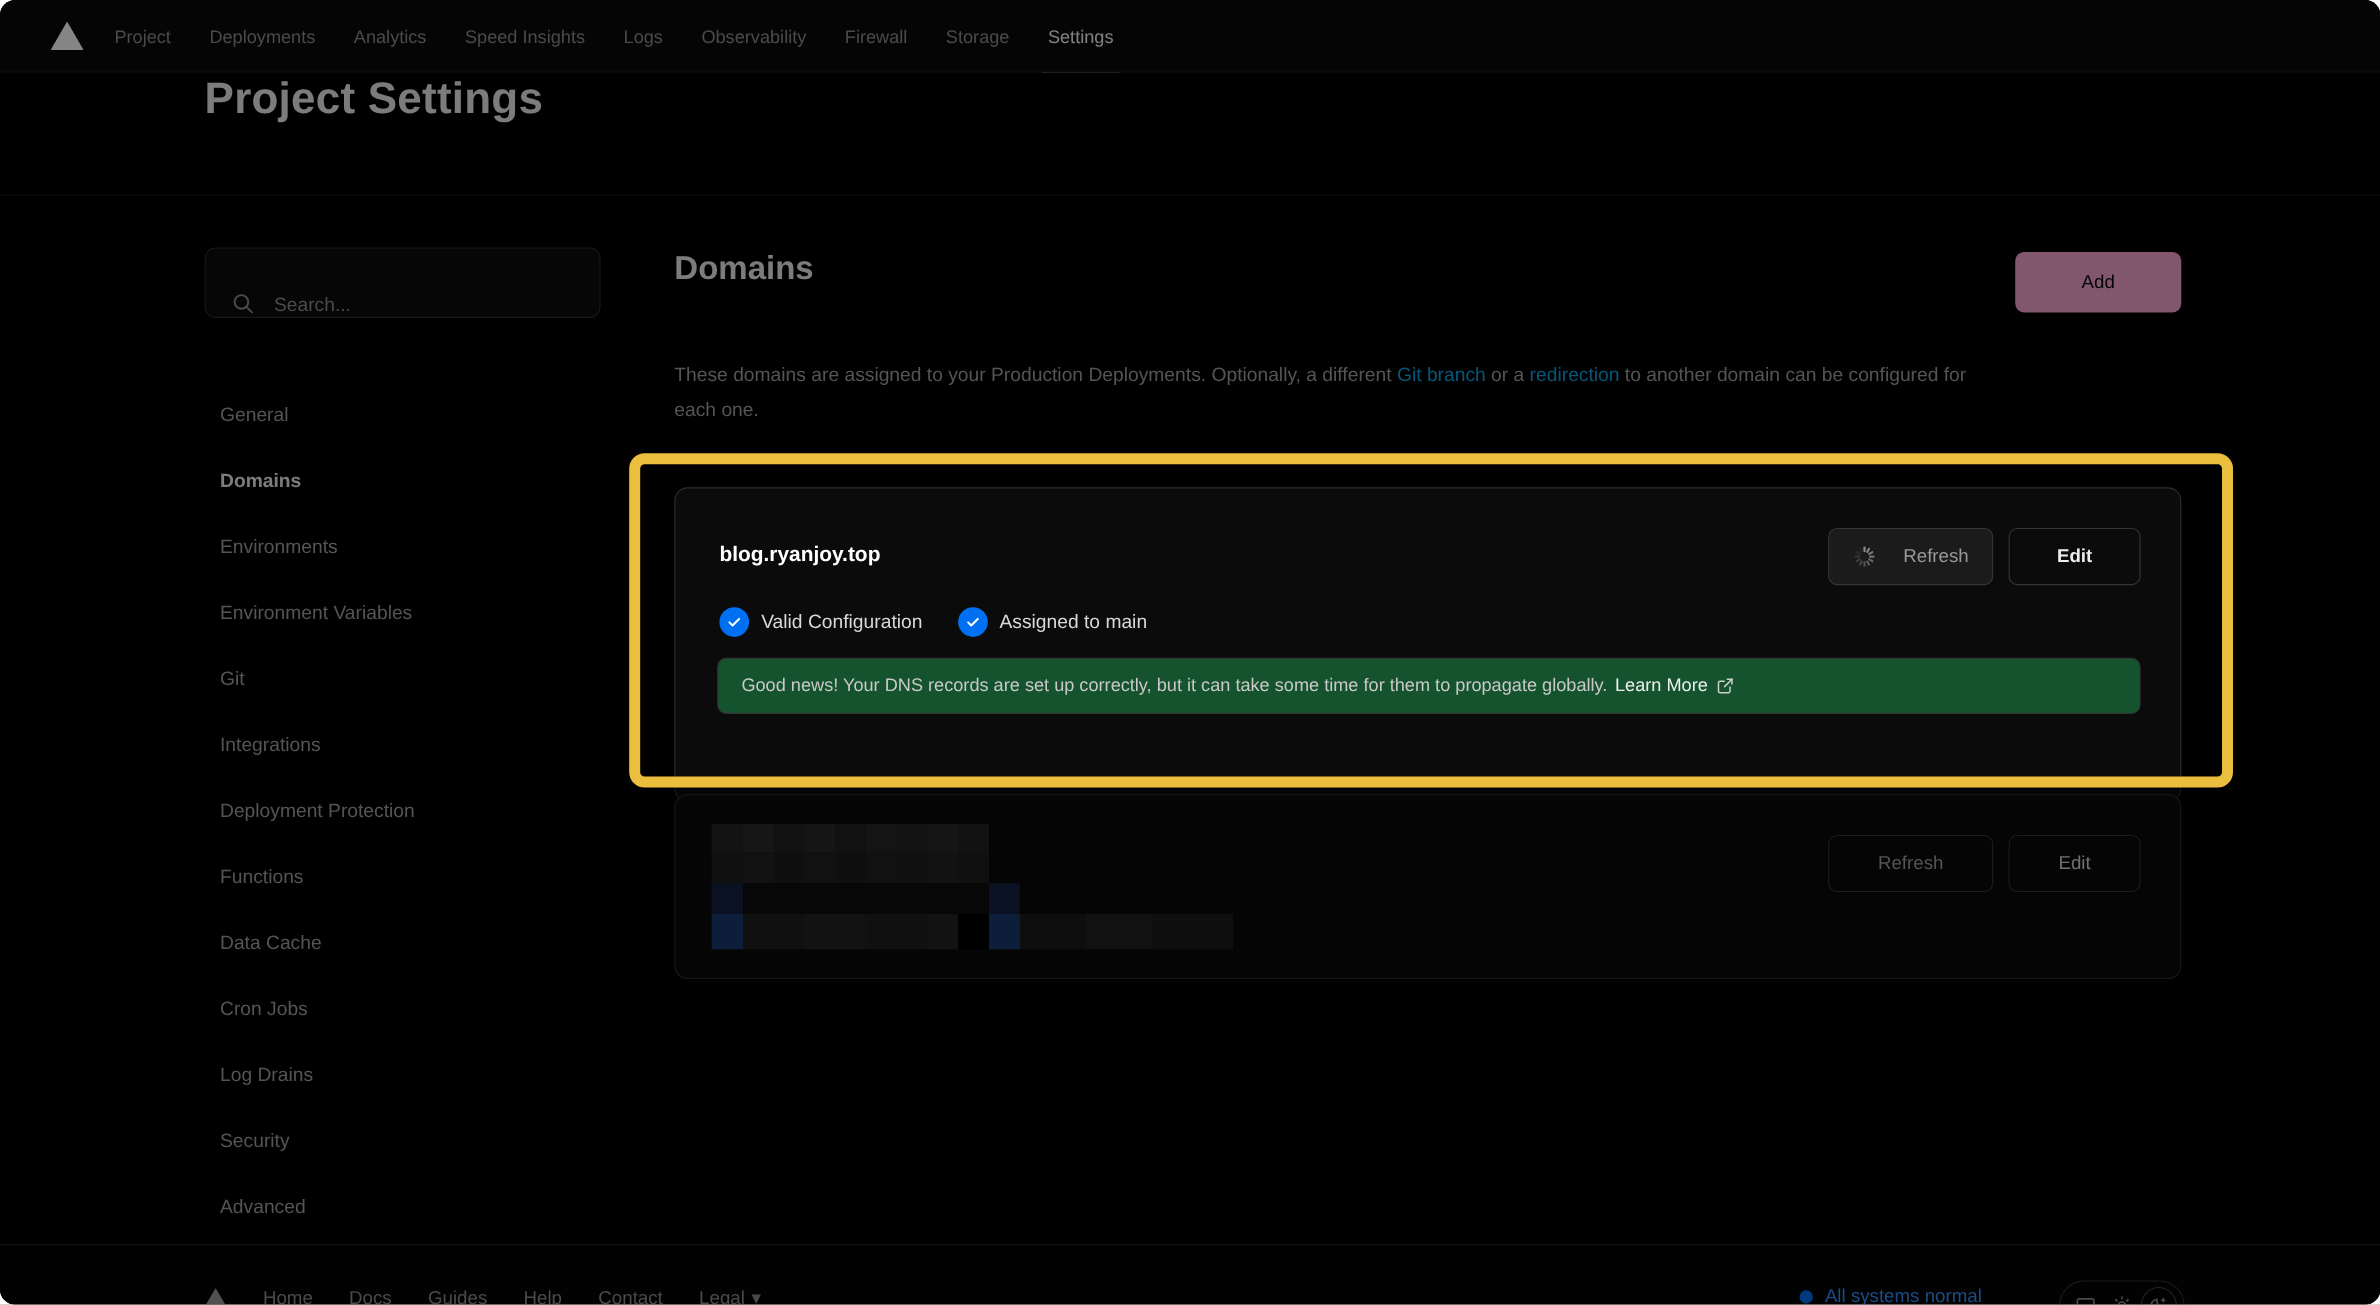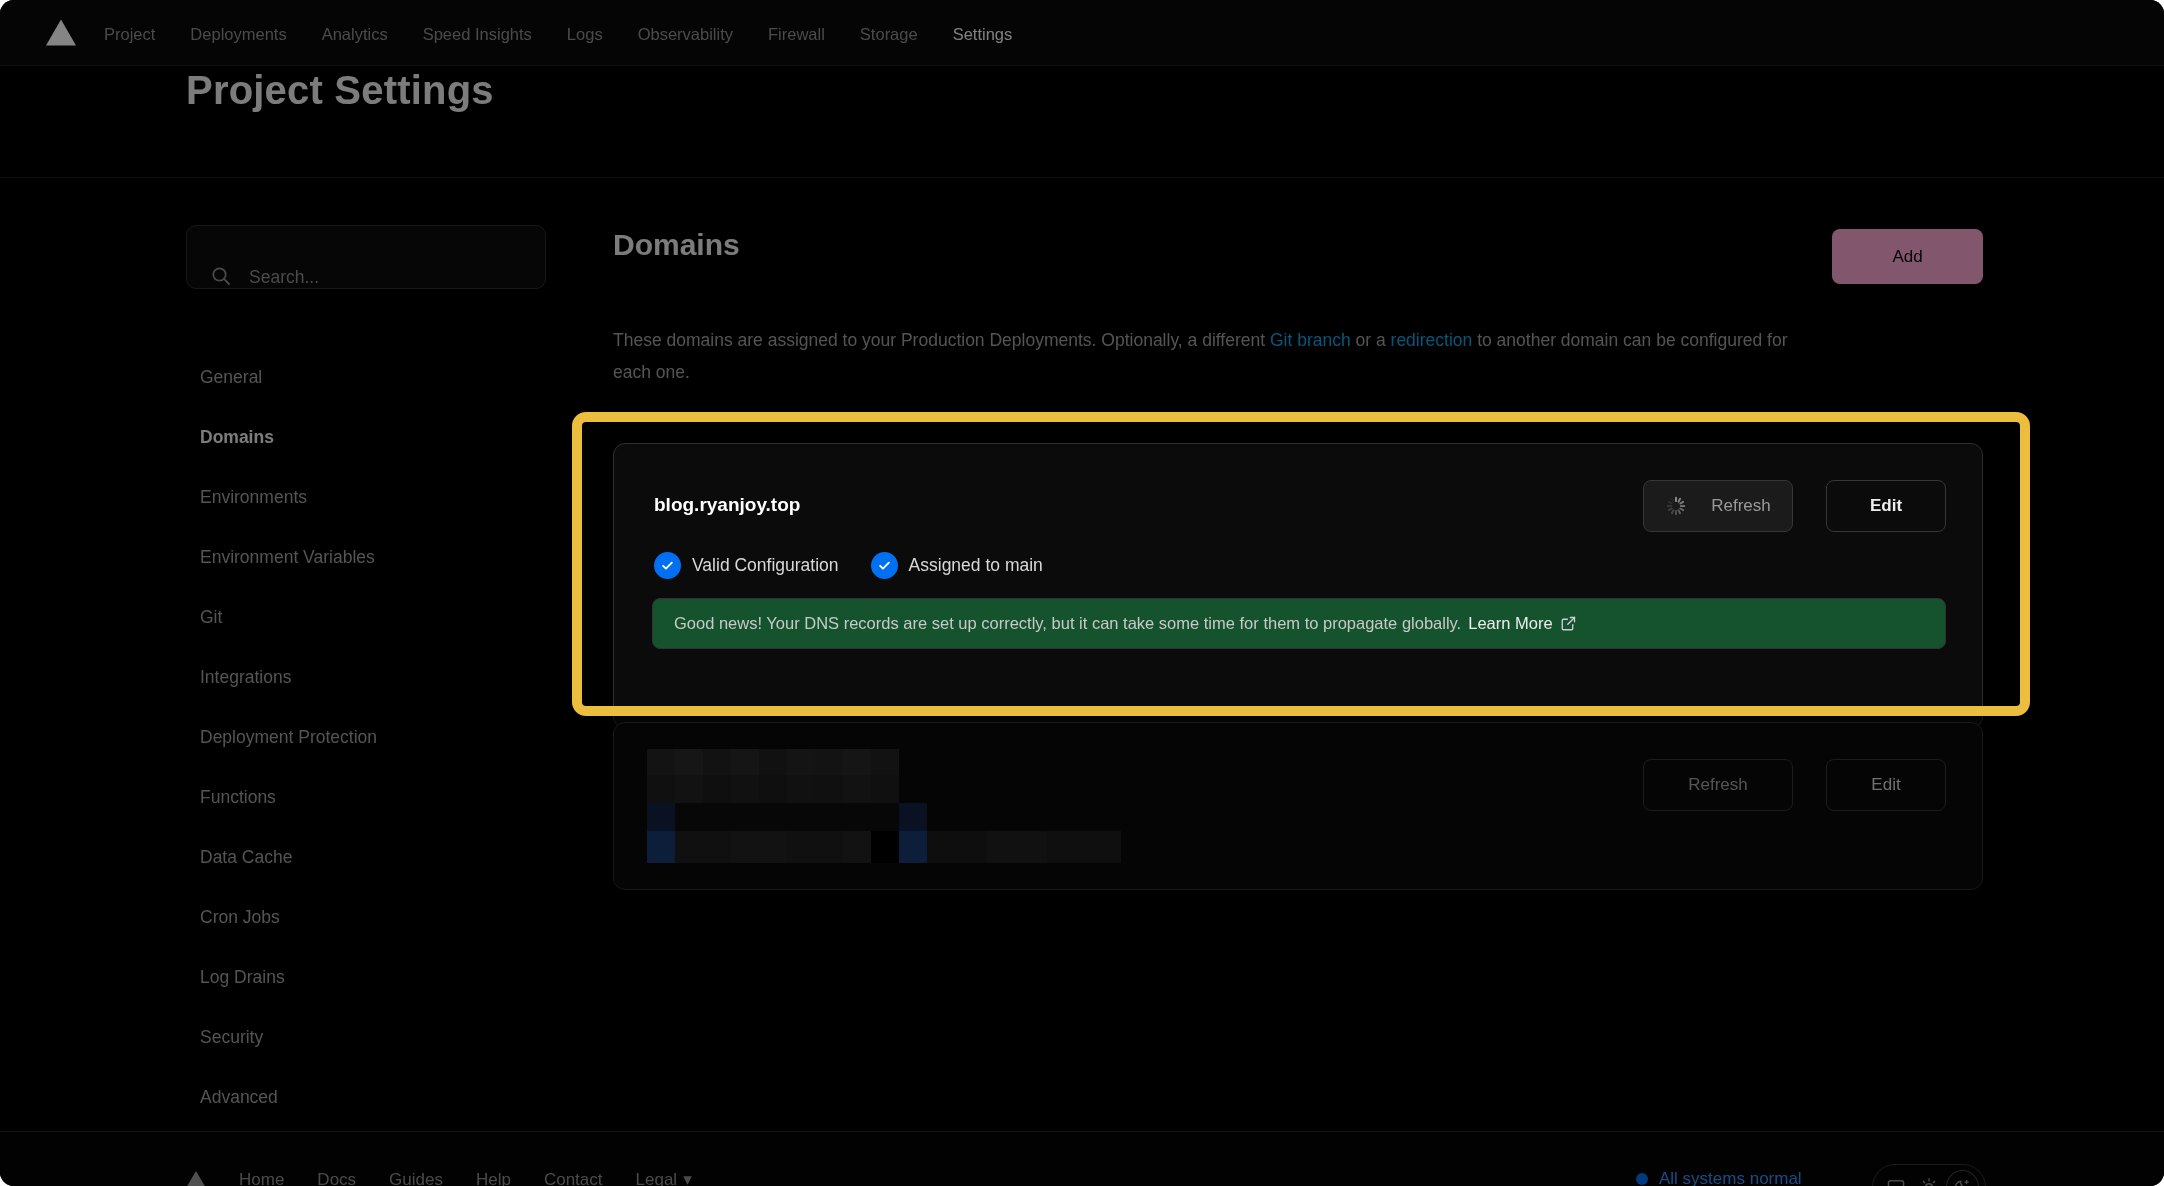--- a/index.html
+++ b/index.html
@@ -35,21 +35,21 @@
   .add-btn{position:absolute;left:1832px;top:229px;width:151px;height:55px;border-radius:8px;
     background:#f9a8d4;color:#0a0a0a;font-size:17px;font-weight:500;display:flex;align-items:center;justify-content:center;cursor:pointer;}
   .desc{position:absolute;left:613px;top:306px;width:1175px;font-size:17.5px;line-height:32px;color:#a1a1a1;}
   .desc a{color:#0ea5e9;text-decoration:none;cursor:pointer;}
   .card{position:absolute;left:613px;width:1370px;background:#0b0b0b;border:1px solid #2e2e2e;border-radius:12px;}
   .card1{top:443px;height:286px;}
   .card2{top:722px;height:168px;}
   .domain-name{position:absolute;left:40px;top:50px;font-size:19px;font-weight:600;color:#fff;}
   .card-buttons{position:absolute;top:36px;right:36px;display:flex;gap:14px;}
   .btn{height:52px;border:1px solid #363636;border-radius:8px;display:flex;align-items:center;
-    justify-content:center;gap:24px;font-size:17px;cursor:pointer;background:transparent;margin-left:19px;}
+    justify-content:center;gap:24px;font-size:17px;cursor:pointer;background:transparent;}
   .btn-refresh1{width:150px;background:#1b1b1b;color:#9a9a9a;}
   .btn-edit1{width:120px;color:#ededed;font-weight:600;}
   .btn-refresh2{width:150px;color:#a1a1a1;}
   .btn-edit2{width:120px;color:#d6d6d6;font-weight:500;}
   .spinner{animation:spin 1s steps(12) infinite;}
   @keyframes spin{to{transform:rotate(360deg);}}
   .checks-row{position:absolute;left:40px;top:108px;display:flex;gap:32px;}
   .check-item{display:flex;align-items:center;gap:11px;}
   .check-circle{width:27px;height:27px;border-radius:50%;background:#0070f3;display:flex;align-items:center;justify-content:center;flex:0 0 auto;}
   .check-label{font-size:17.5px;color:#d9d9d9;}

